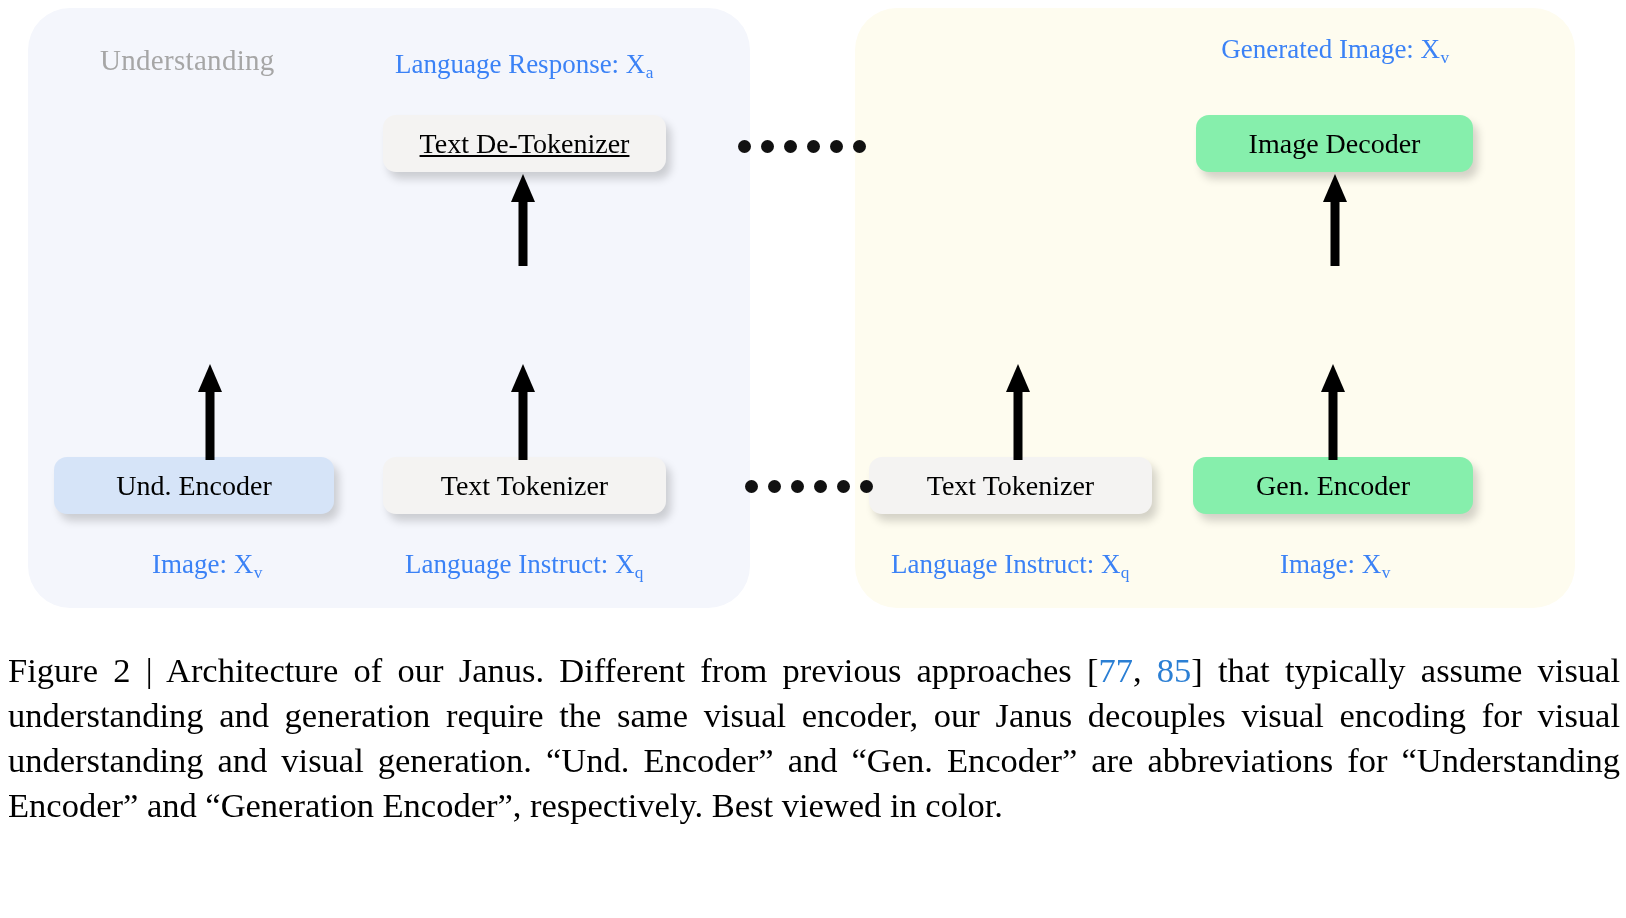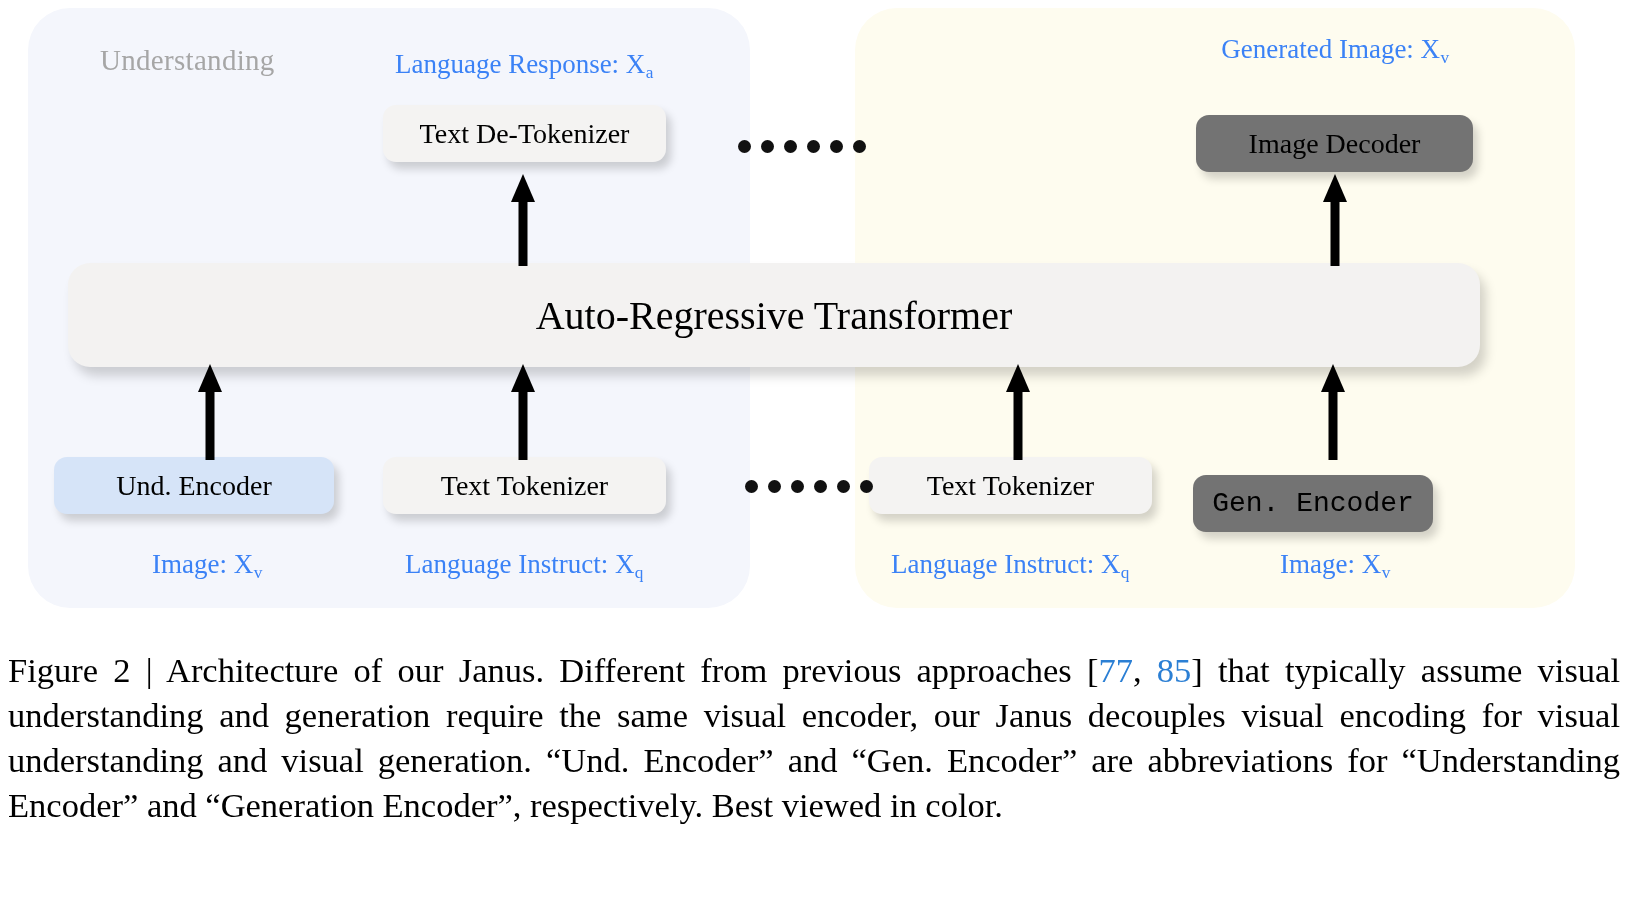--- a/index.html
+++ b/index.html
@@ -83,28 +83,28 @@
     box-shadow: 5px 7px 9px rgba(0,0,0,0.17);
     display: flex;
     align-items: center;
     justify-content: center;
     font-size: 28px;
     line-height: 1;
     white-space: nowrap;
   }
   .box-grey   { background: #f4f3f2; }
   .box-blue   { background: #d6e4f8; }
-  .box-yellow { background: #737373; }
-
-  #box-text-detokenizer { left: 383px;  top: 105px; width: 283px; height: 57px; }
+  .box-yellow { background: #86efac; }
+
+  #box-text-detokenizer { left: 383px;  top: 115px; width: 283px; height: 57px; text-decoration: underline; }
   #box-image-decoder    { left: 1196px; top: 115px; width: 277px; height: 57px; }
   #box-und-encoder      { left: 54px;   top: 457px; width: 280px; height: 57px; }
   #box-text-tokenizer-l { left: 383px;  top: 457px; width: 283px; height: 57px; }
   #box-text-tokenizer-r { left: 869px;  top: 457px; width: 283px; height: 57px; }
-  #box-gen-encoder      { left: 1193px; top: 475px; width: 240px; height: 57px; font-family: Liberation Mono, monospace; }
+  #box-gen-encoder      { left: 1193px; top: 457px; width: 280px; height: 57px; }
 
   #box-transformer {
     left: 68px;
     top: 263px;
     width: 1412px;
     height: 104px;
     border-radius: 22px;
     background: #f3f2f1;
     box-shadow: 6px 9px 11px rgba(0,0,0,0.17);
     display: flex;
@@ -186,21 +186,20 @@
     <span>Language Instruct: X</span><sub>q</sub>
   </div>
   <div class="io-label" id="label-image-right">
     <span>Image: X</span><sub>v</sub>
   </div>
 
   <div class="box box-grey" id="box-text-detokenizer">Text De-Tokenizer</div>
 
   <div class="box box-yellow" id="box-image-decoder">Image Decoder</div>
 
-  <div id="box-transformer">Auto-Regressive Transformer</div>
 
   <div class="box box-blue" id="box-und-encoder">Und. Encoder</div>
 
   <div class="box box-grey" id="box-text-tokenizer-l">Text Tokenizer</div>
 
   <div class="box box-grey" id="box-text-tokenizer-r">Text Tokenizer</div>
 
   <div class="box box-yellow" id="box-gen-encoder">Gen. Encoder</div>
 
   <svg class="arrow" id="arrow-detok" viewBox="0 0 26 92" preserveAspectRatio="none">

